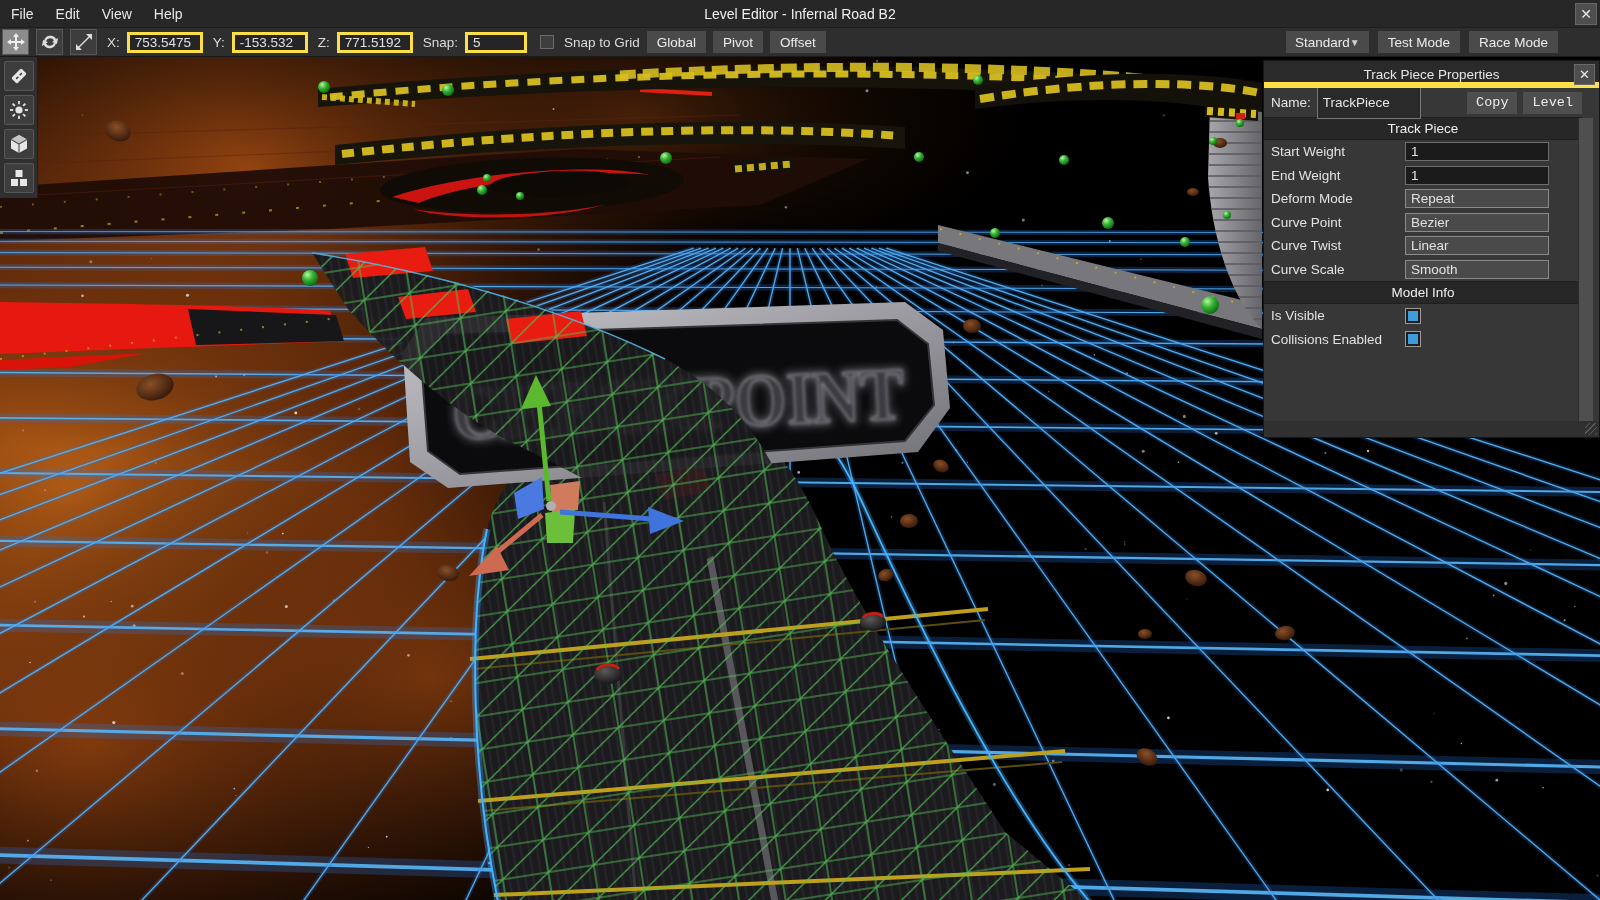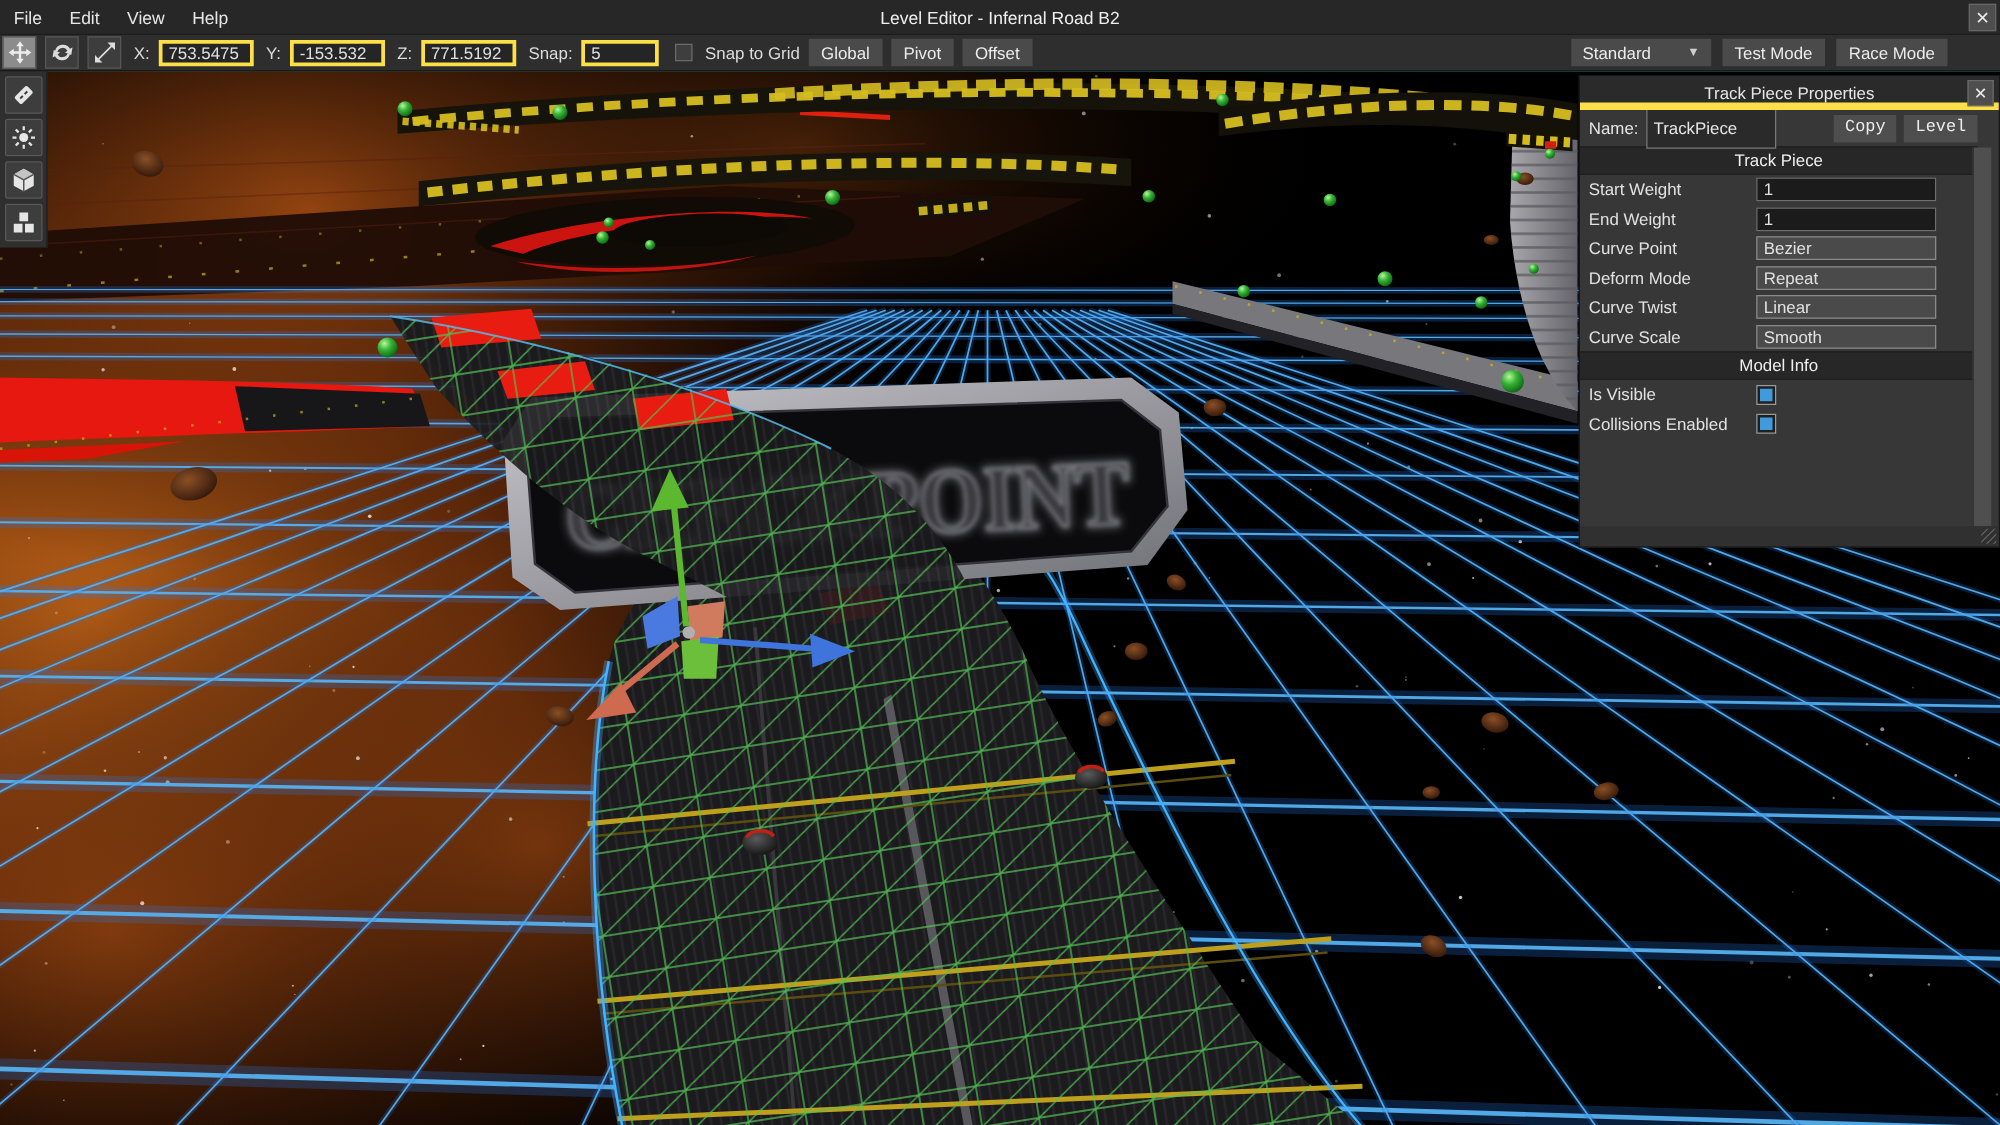--- a/index.html
+++ b/index.html
@@ -1,18 +1,18 @@
 <!DOCTYPE html>
 <html><head>
 <meta charset="utf-8">
 <style>
   * { box-sizing: border-box; margin: 0; padding: 0; }
   html,body { width:1600px; height:900px; overflow:hidden; background:#000;
     font-family:"Liberation Sans", sans-serif; color:#e6e6e6; }
-  .app { position:relative; width:1600px; height:900px; background:#14b8a6;padding-left:15px; }
+  .app { position:relative; width:1600px; height:900px; background:#a16207;padding-left:15px; }
 
   
   .titlebar { position:absolute; left:0; top:0; width:1600px; height:28px;
     background:#272727; display:flex; align-items:center; z-index:40;
     border-bottom:1px solid #1d1d1d; }
   .menu-item { padding:0 11px; font-size:14px; color:#e8e8e8; cursor:default; }
   .title-text { position:absolute; left:0; right:0; text-align:center; font-size:14px;
     color:#f0f0f0; pointer-events:none; }
   .win-close { position:absolute; right:3px; top:3px; width:22px; height:22px;
     background:#4e4e4e; color:#e8e8e8; display:flex; align-items:center; justify-content:center;
@@ -27,21 +27,21 @@
   .toolbtn.active { background:#8c8c8c; }
   .tb-label { font-size:13.5px; color:#dcdcdc; margin-left:3px; }
   .tb-input { height:21px; background:#252525; border:3px solid #fde047; color:#e0e0e0;
     font-size:13.5px; padding:0 5px; font-family:"Liberation Sans",sans-serif; }
   .w76 { width:76px; } .w62 { width:62px; }
   .tb-check { width:14px; height:14px; background:#3e3e3e; border:1px solid #6a6a6a; margin-left:6px; }
   .tb-btn { height:22px; background:#4a4a4a; border:none; color:#ececec; font-size:13.5px;
     padding:0 10px; font-family:"Liberation Sans",sans-serif; }
   .tb-right { margin-left:auto; margin-right:40px; display:flex; gap:9px; align-items:center; }
   .tb-select { height:22px; background:#4a4a4a; color:#ececec; font-size:13.5px;
-    display:flex; align-items:center; gap:29px; padding:0 9px; }
+    display:flex; align-items:center; gap:0; padding:0 9px; }
   .tb-select .arrow { font-size:10px; color:#cfcfcf; }
 
   
   .sidestrip { position:absolute; left:0; top:57px; width:38px; height:141px;
     background:#2f2f2f; border-right:1px solid #1e1e1e; z-index:30; padding-top:4px; }
   .sidebtn { width:30px; height:30px; margin:0 auto 4px auto; background:#3d3d3d;
     border:1px solid #585858; border-radius:2px; display:flex; align-items:center; justify-content:center; }
 
   
   .viewport { position:absolute; left:0; top:57px; width:1600px; height:843px; z-index:1; }
@@ -633,26 +633,26 @@
     </div>
     <div class="prop-row">
       <span class="prop-label">Start Weight</span>
       <input class="pfield input" value="1" style="">
     </div>
     <div class="prop-row">
       <span class="prop-label">End Weight</span>
       <input class="pfield input" value="1" style="">
     </div>
     <div class="prop-row">
+      <span class="prop-label">Deform Mode</span>
+      <div class="pfield select">Repeat</div>
+    </div>
+    <div class="prop-row">
       <span class="prop-label">Curve Point</span>
       <div class="pfield select">Bezier</div>
-    </div>
-    <div class="prop-row">
-      <span class="prop-label">Deform Mode</span>
-      <div class="pfield select">Repeat</div>
     </div>
     <div class="prop-row">
       <span class="prop-label">Curve Twist</span>
       <div class="pfield select">Linear</div>
     </div>
     <div class="prop-row">
       <span class="prop-label">Curve Scale</span>
       <div class="pfield select">Smooth</div>
     </div>
     <div class="sect-header">

